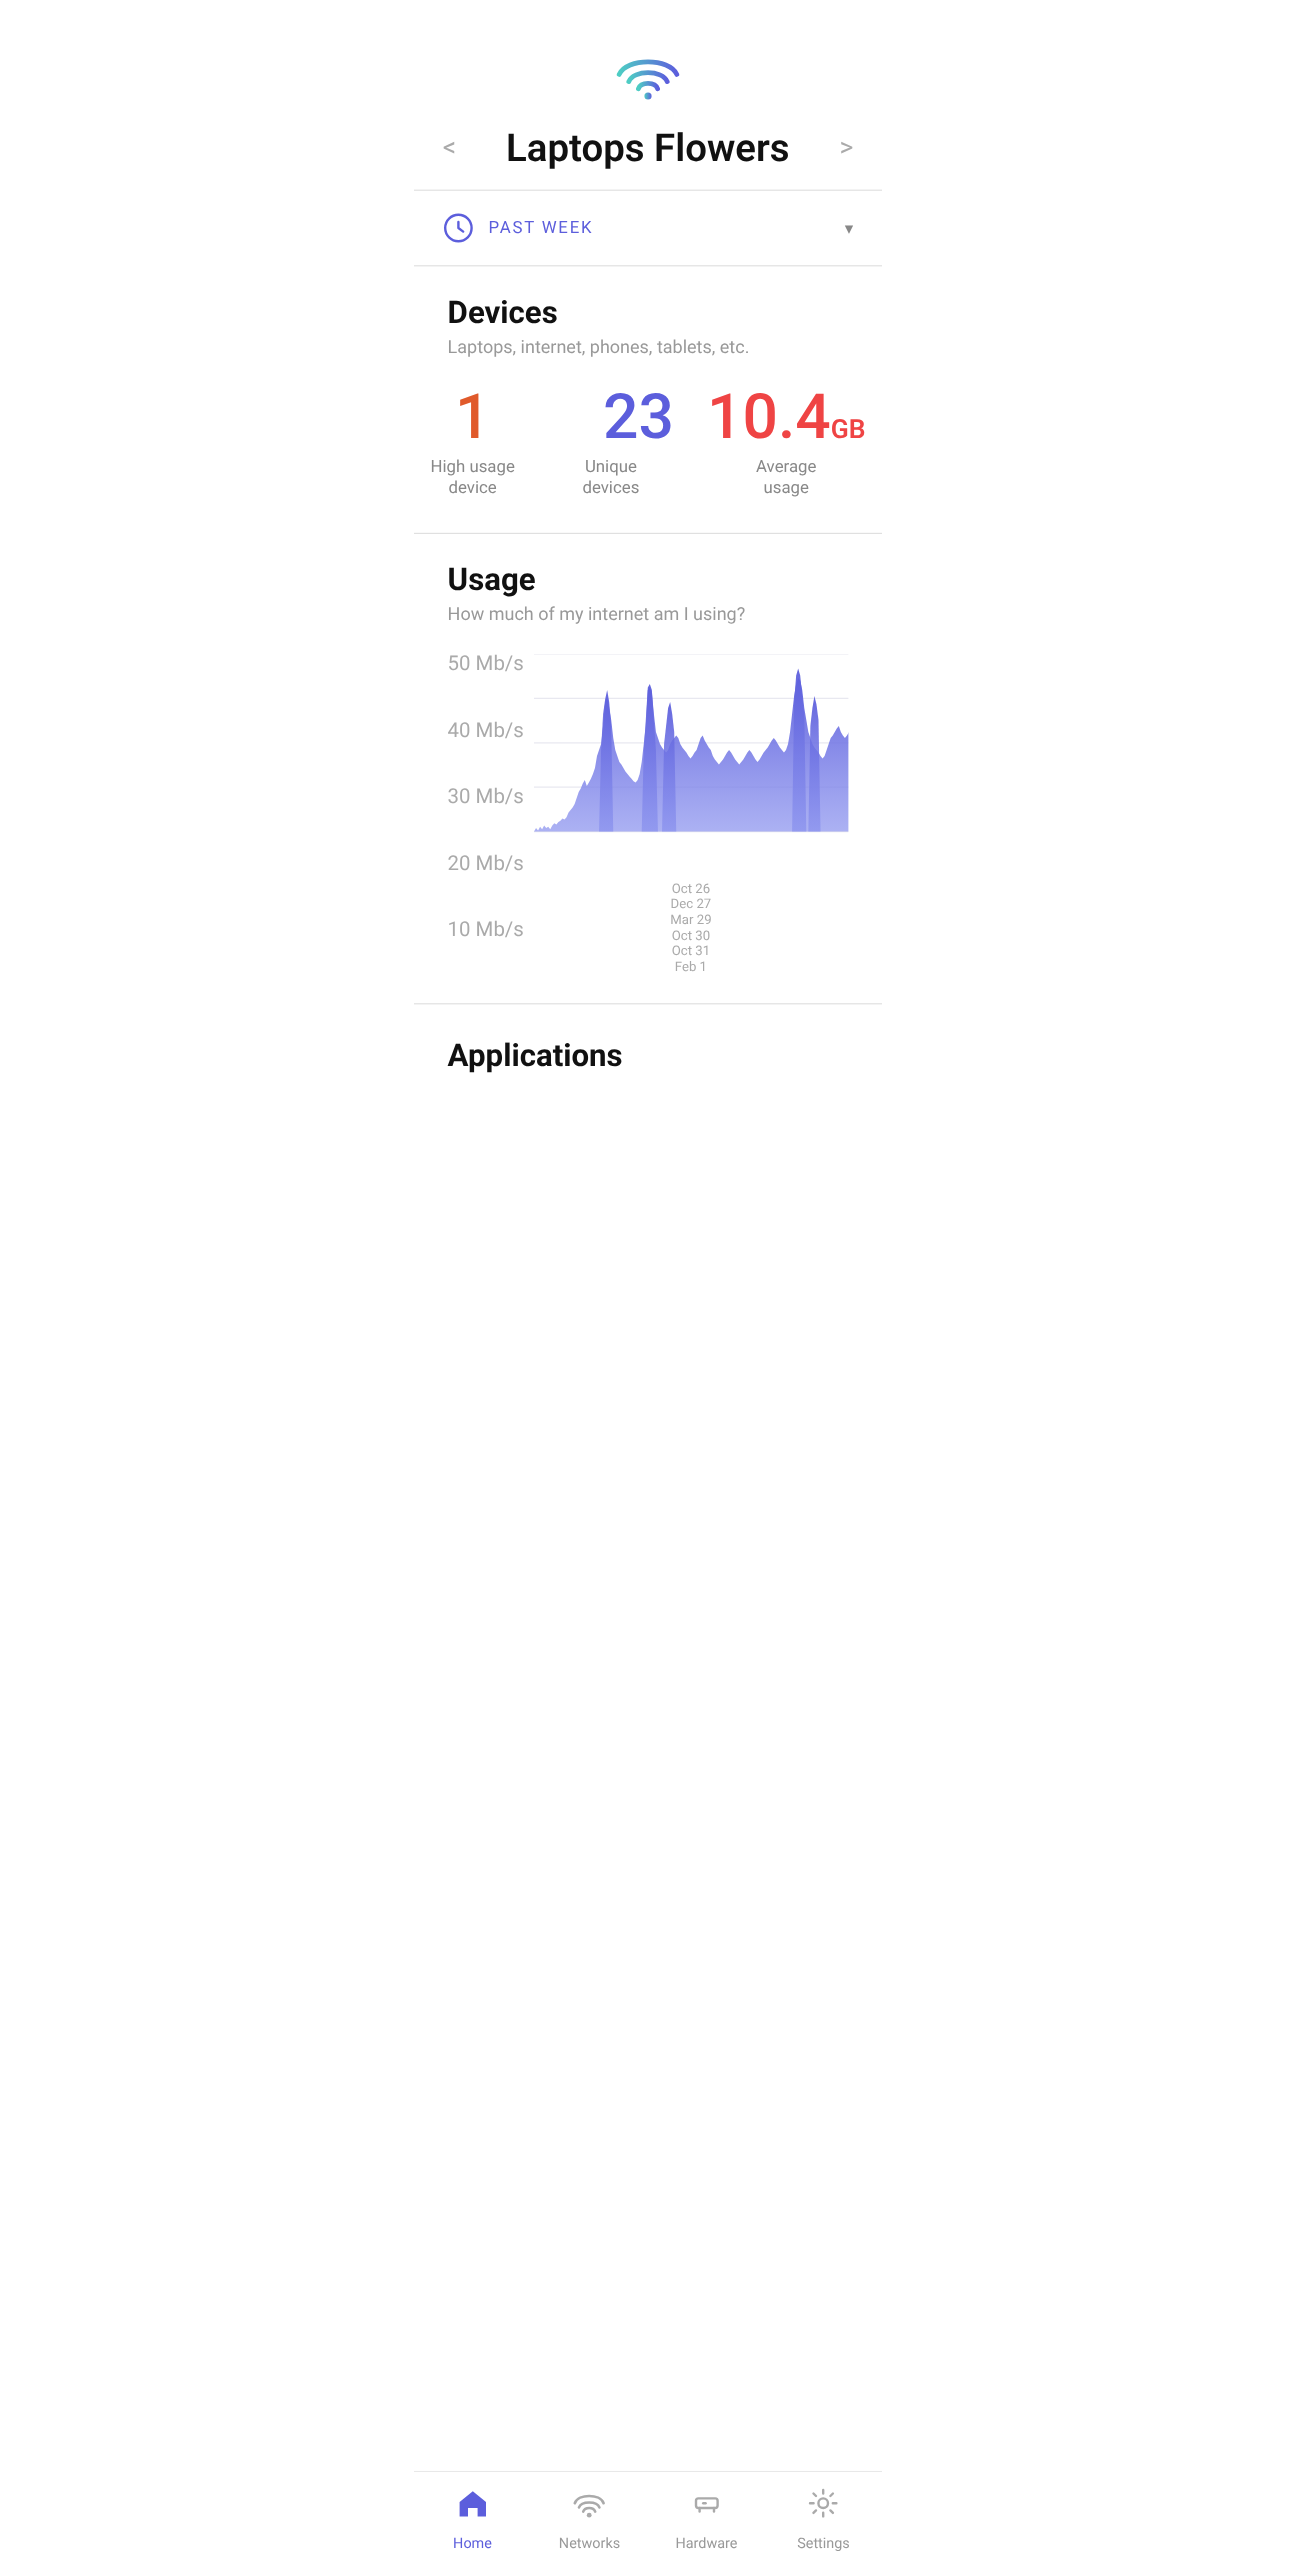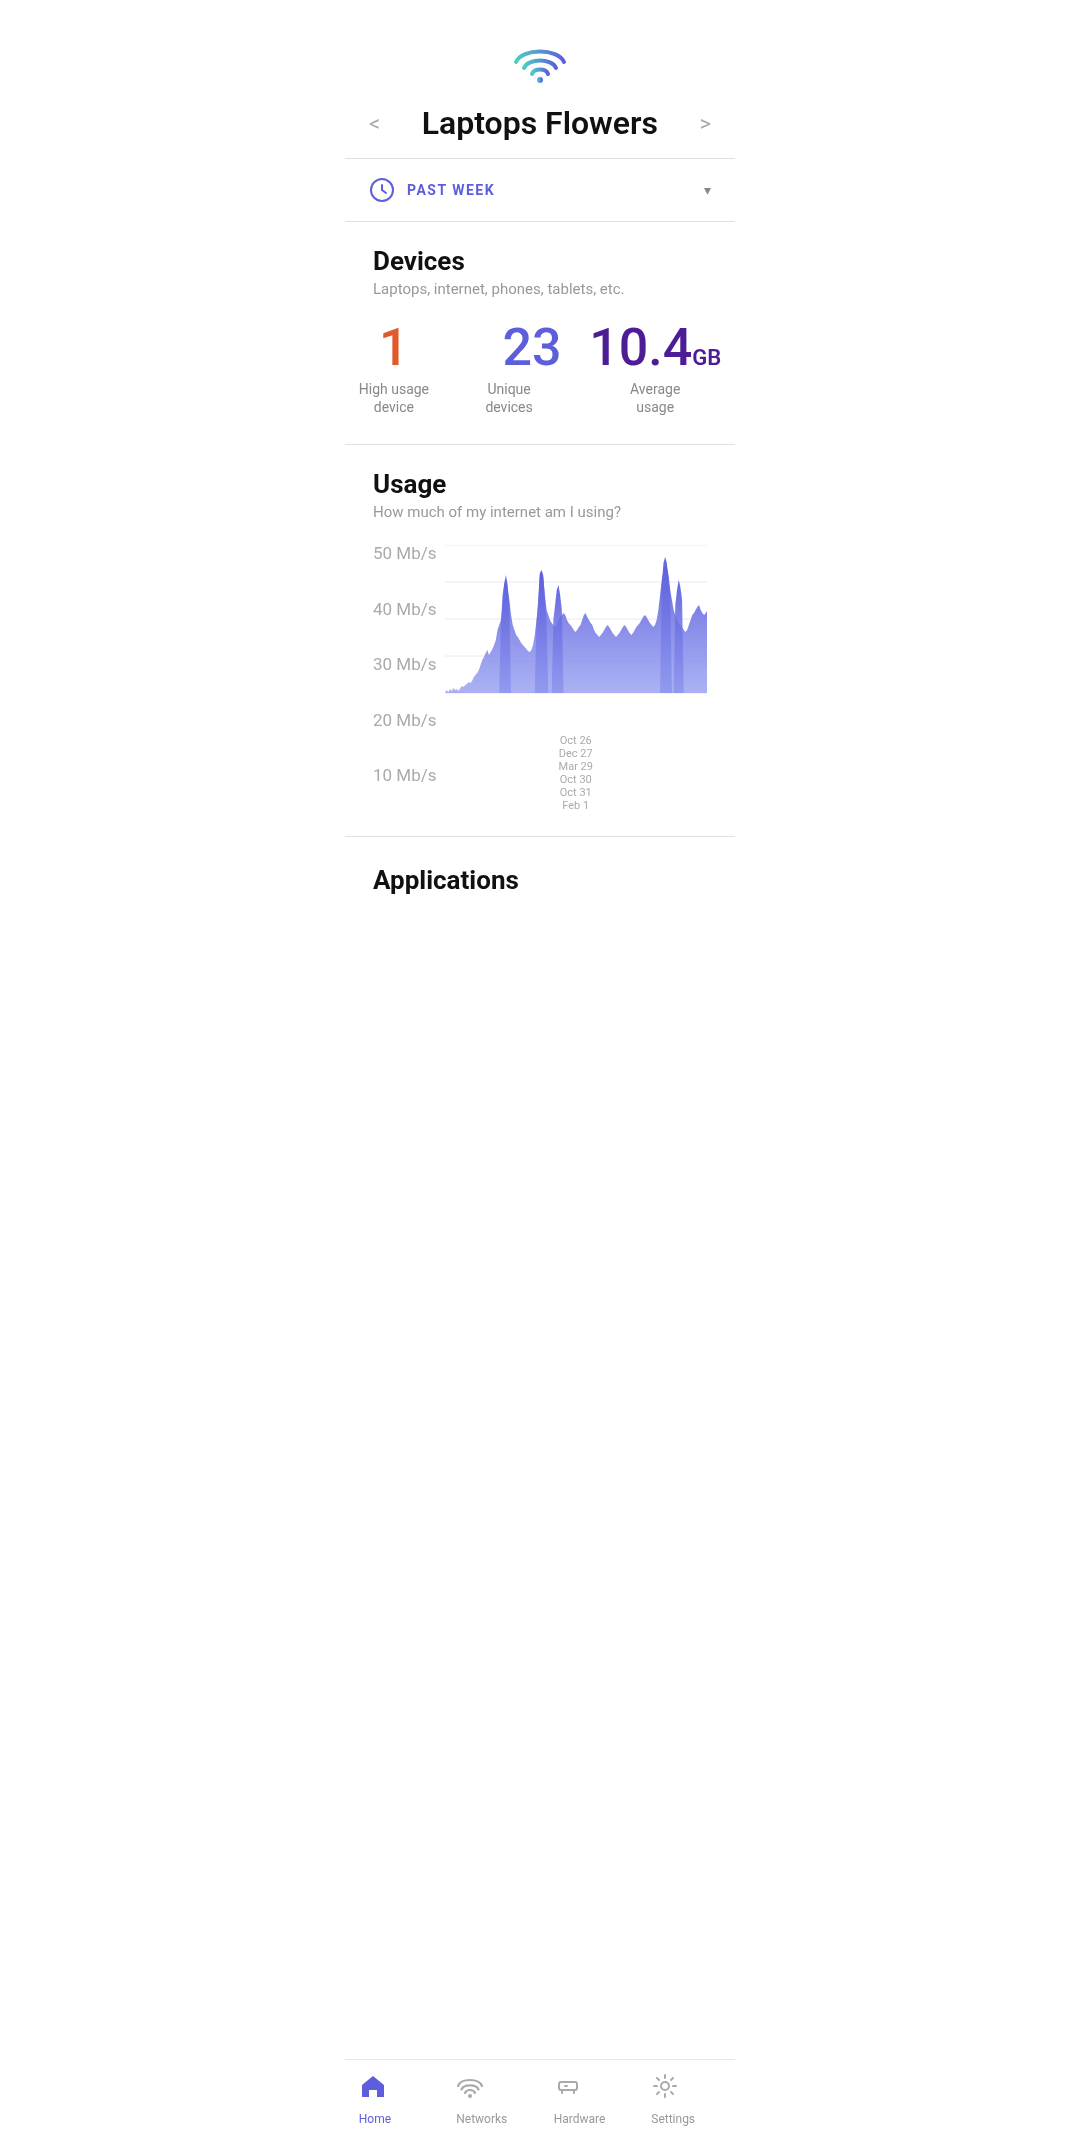--- a/index.html
+++ b/index.html
@@ -64,21 +64,21 @@
       display: flex;
       align-items: center;
       gap: 12px;
     }
     .clock-icon {
       width: 26px;
       height: 26px;
     }
     .period-label {
       font-size: 14px;
-      font-weight: 700;
+      font-weight: 400;
       color: #5c5edc;
       letter-spacing: 1.5px;
       text-transform: uppercase;
     }
     .dropdown-arrow {
       color: #888;
       font-size: 14px;
     }
 
     
@@ -110,21 +110,21 @@
       align-items: center;
       gap: 6px;
     }
     .stat-number {
       font-size: 52px;
       font-weight: 500;
       line-height: 1;
     }
     .stat-number.red { color: #e05a2b; }
     .stat-number.purple { color: #5c5edc; margin-left: 46px; }
-    .stat-number.blue { color: #4c1d95; text-align: center; }
+    .stat-number.blue { color: #ef4444; text-align: center; }
     .stat-number .unit {
       font-size: 22px;
       font-weight: 600;
     }
     .stat-label {
       font-size: 14px;
       color: #888;
       text-align: center;
       line-height: 1.3;
     }
@@ -188,20 +188,21 @@
       background: #fff;
       border-top: 1px solid #e8e8e8;
       display: flex;
       justify-content: space-around;
       padding: 12px 0 20px;
       z-index: 100;
     }
     .nav-item {
       display: flex;
       flex-direction: column;
+      align-items: center;
       gap: 12px;
       cursor: pointer;
       min-width: 70px;
     }
     .nav-icon {
       width: 28px;
       height: 28px;
       display: flex;
       align-items: center;
       justify-content: center;

